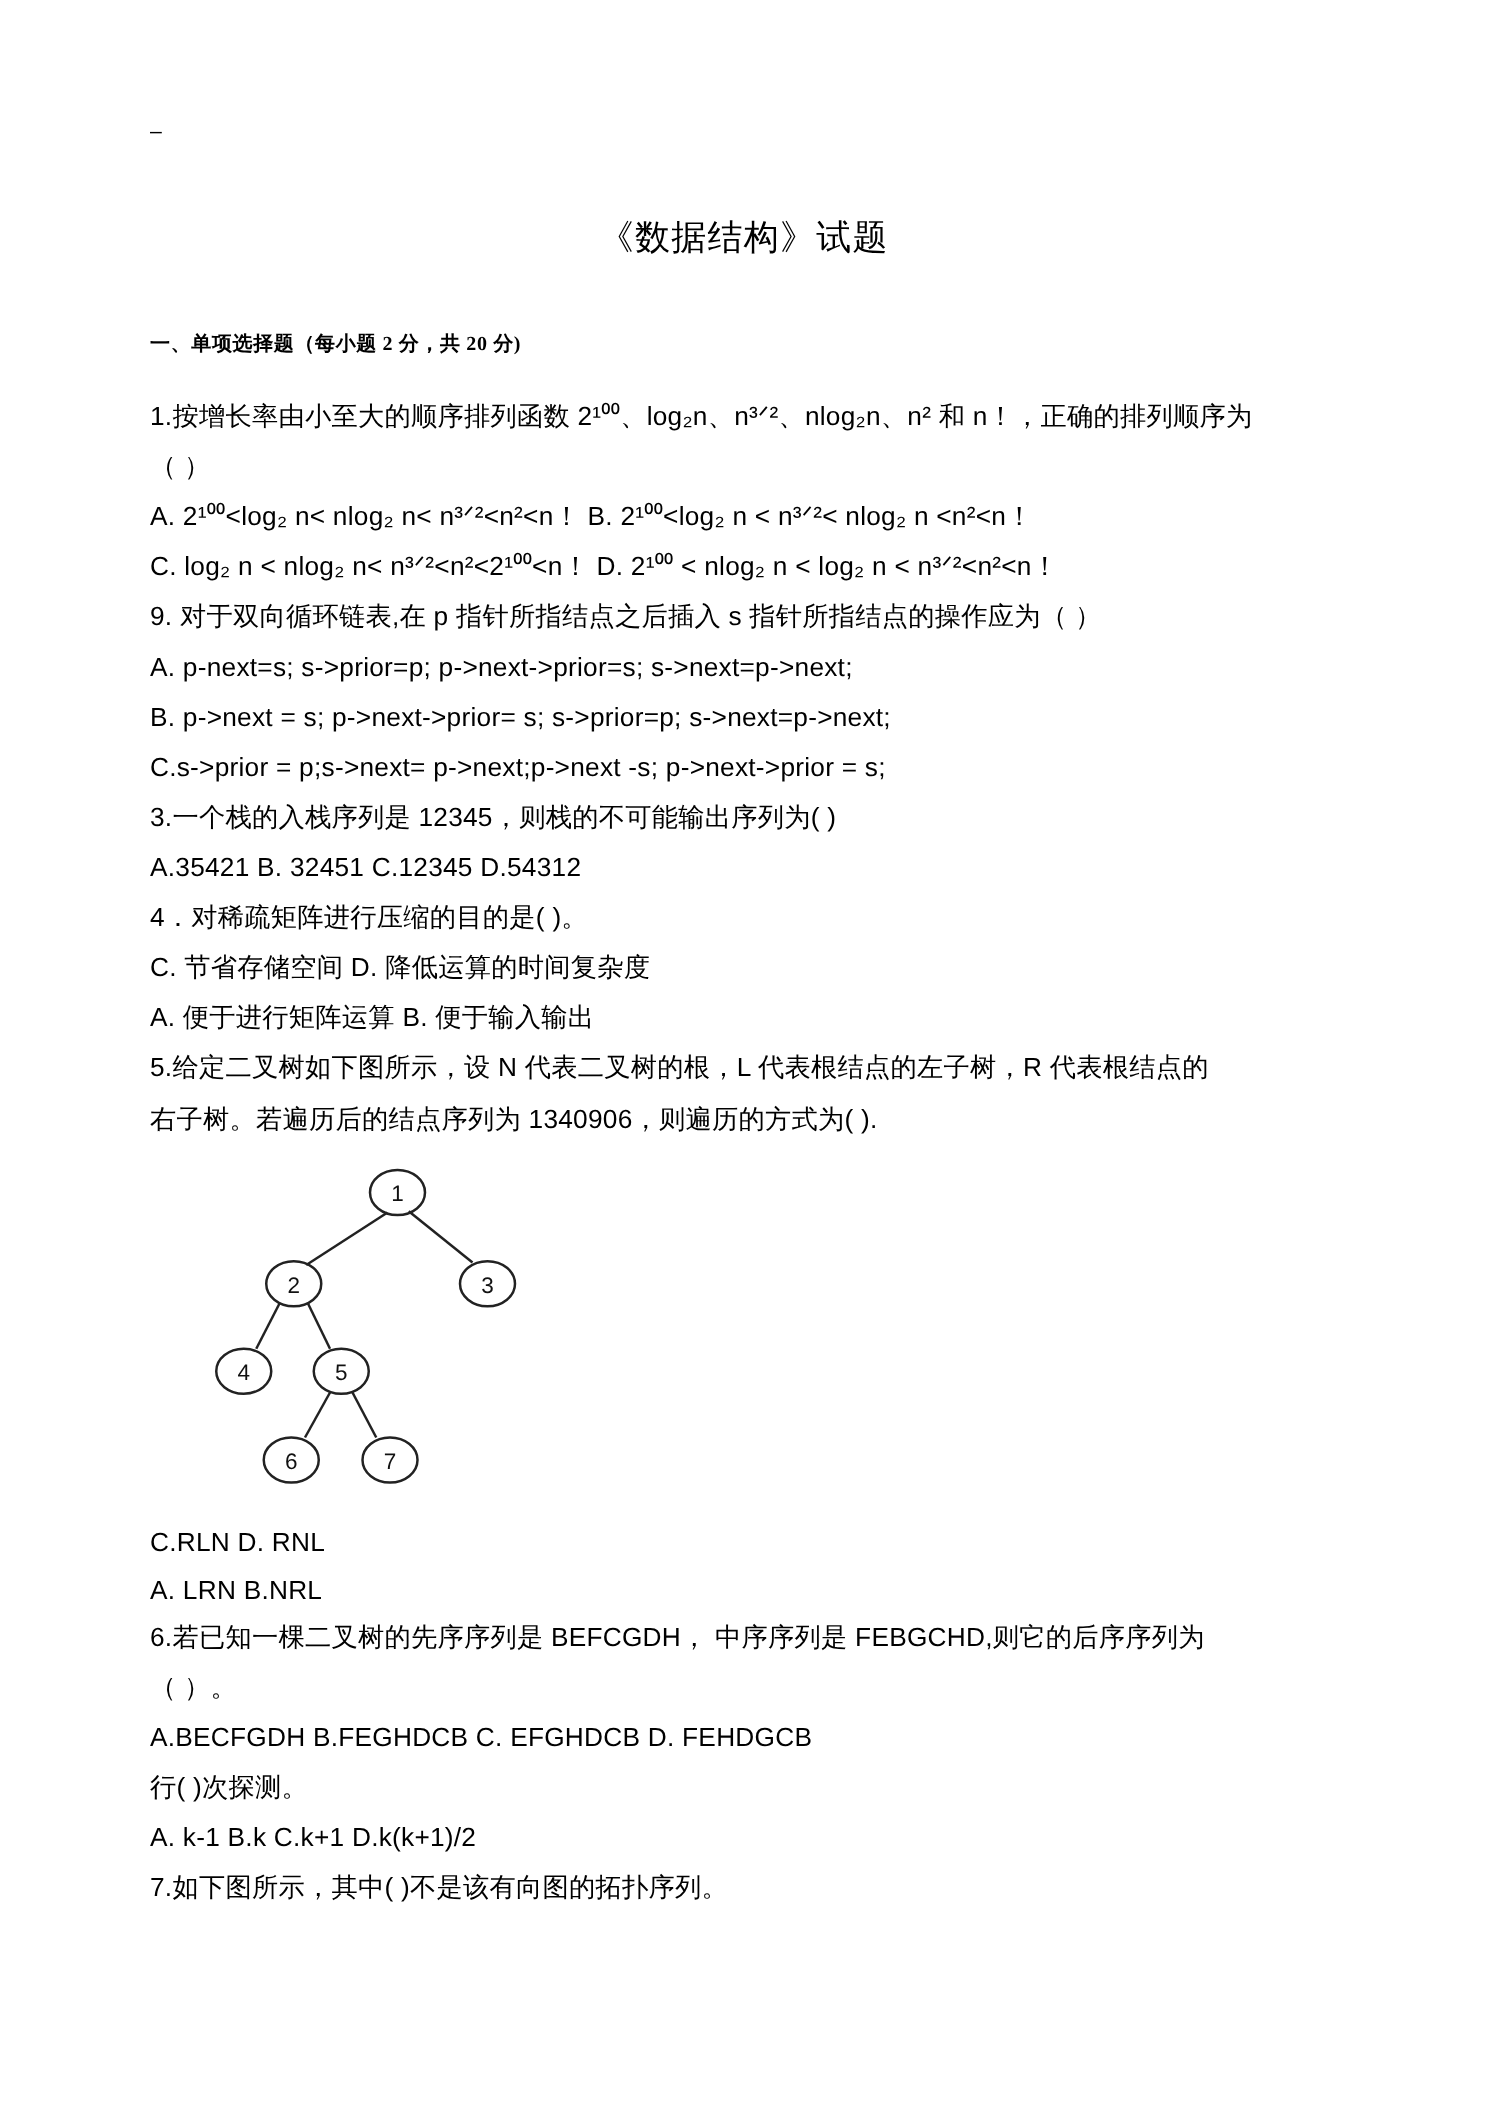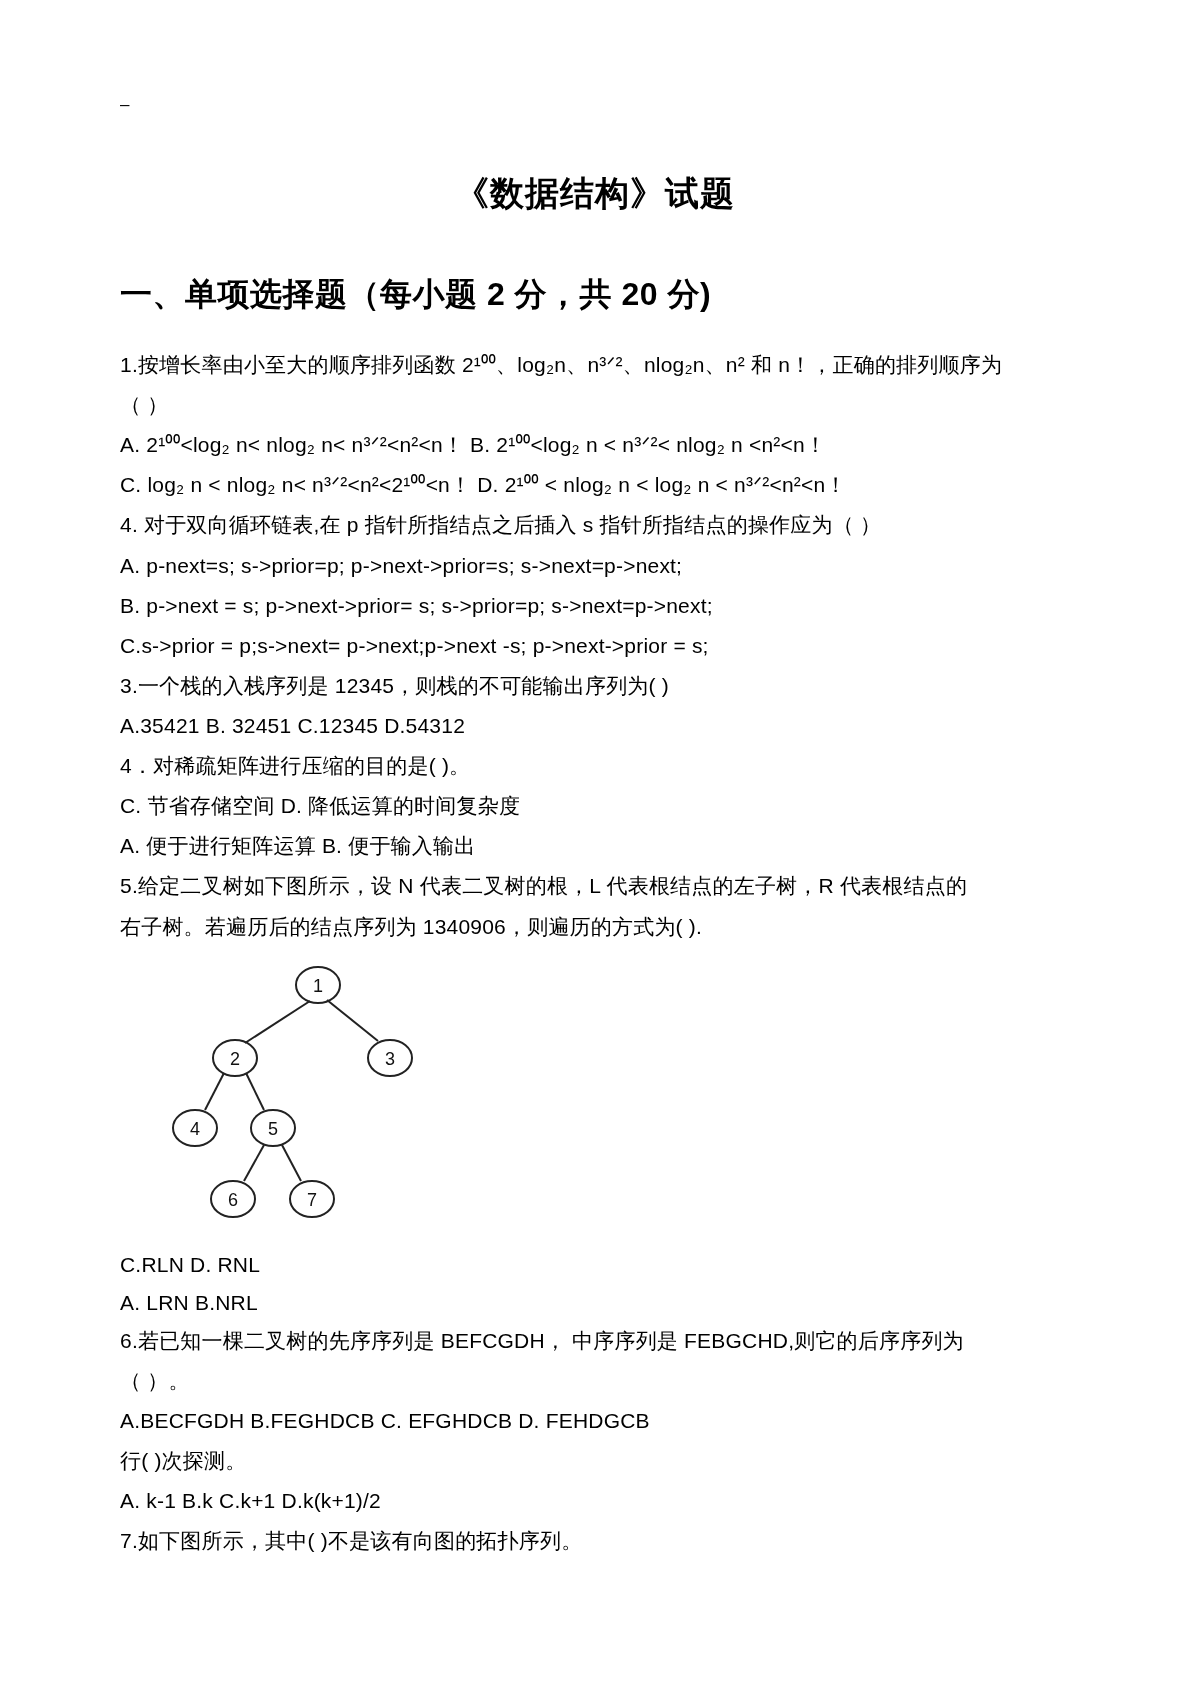--- a/index.html
+++ b/index.html
@@ -23,30 +23,31 @@
   }
   .top-dash {
     margin-top: 96px;
     font-size: 17px;
     line-height: 1;
     color: #000;
     letter-spacing: 0;
   }
   h1.doc-title {
     text-align: center;
-    font-size: 34px;
-    font-weight: bold;
+    font-size: 28px;
+    font-weight: normal;
     margin: 58px 0 0 0;
     letter-spacing: 1px;
   }
   h2.section-title {
-    font-size: 32px;
+    font-size: 16px;
     font-weight: bold;
     margin: 56px 0 0 0;
     letter-spacing: 0.5px;
+    font-family: Liberation Serif, serif;
   }
   .body-block {
     margin-top: 30px;
   }
   p.line {
     font-size: 21px;
     line-height: 1.72;
     margin: 0 0 4px 0;
     letter-spacing: 0.2px;
   }
@@ -68,21 +69,21 @@
   <h1 class="doc-title">《数据结构》试题</h1>
 
   <h2 class="section-title">一、单项选择题（每小题 2 分，共 20 分)</h2>
 
   <div class="body-block">
     <p class="line">1.按增长率由小至大的顺序排列函数 2¹⁰⁰、log₂n、n³ᐟ²、nlog₂n、n² 和 n！，正确的排列顺序为</p>
     <p class="line">（  ）</p>
     <p class="line">A. 2¹⁰⁰&lt;log₂ n&lt; nlog₂ n&lt; n³ᐟ²&lt;n²&lt;n！   B. 2¹⁰⁰&lt;log₂ n &lt; n³ᐟ²&lt; nlog₂ n &lt;n²&lt;n！</p>
     <p class="line">C. log₂ n &lt; nlog₂ n&lt; n³ᐟ²&lt;n²&lt;2¹⁰⁰&lt;n！ D. 2¹⁰⁰ &lt; nlog₂ n &lt; log₂ n &lt; n³ᐟ²&lt;n²&lt;n！</p>
 
-    <p class="line">4. 对于双向循环链表,在 p 指针所指结点之后插入 s 指针所指结点的操作应为（   ）</p>
+    <p class="line">9. 对于双向循环链表,在 p 指针所指结点之后插入 s 指针所指结点的操作应为（   ）</p>
     <p class="line">A. p-next=s; s-&gt;prior=p; p-&gt;next-&gt;prior=s; s-&gt;next=p-&gt;next;</p>
     <p class="line">B. p-&gt;next = s; p-&gt;next-&gt;prior= s; s-&gt;prior=p; s-&gt;next=p-&gt;next;</p>
     <p class="line">C.s-&gt;prior = p;s-&gt;next= p-&gt;next;p-&gt;next -s; p-&gt;next-&gt;prior = s;</p>
 
     <p class="line">3.一个栈的入栈序列是 12345，则栈的不可能输出序列为(  )</p>
     <p class="line">A.35421        B. 32451          C.12345       D.54312</p>
 
     <p class="line">4．对稀疏矩阵进行压缩的目的是(   )。</p>
     <p class="line">C. 节省存储空间  D. 降低运算的时间复杂度</p>
     <p class="line">A. 便于进行矩阵运算  B. 便于输入输出</p>

